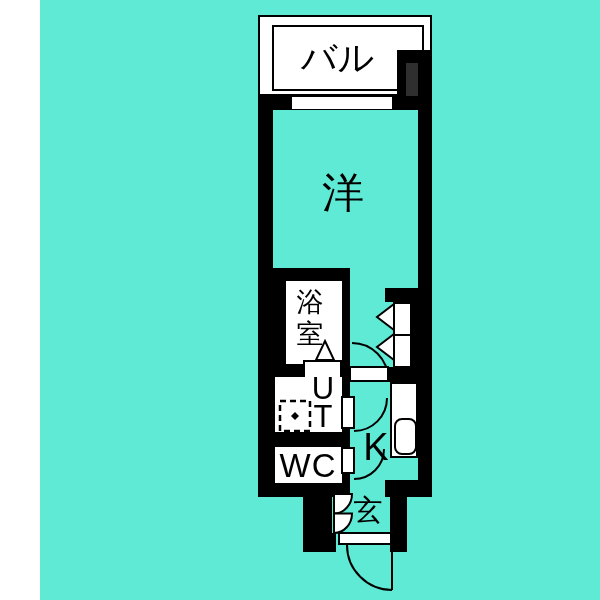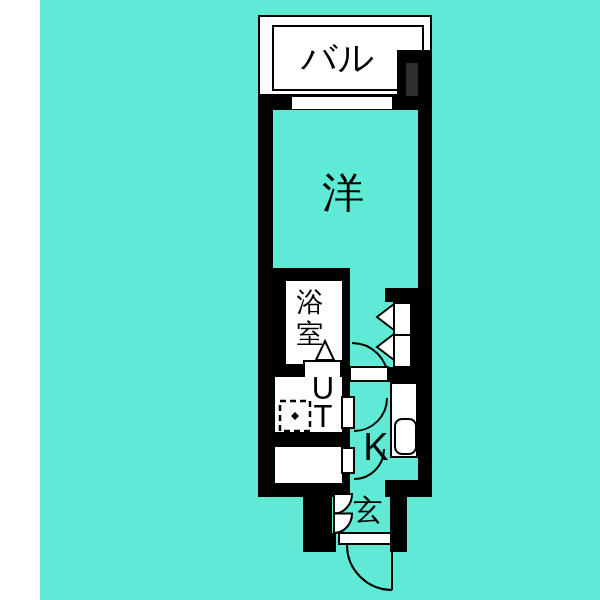--- a/index.html
+++ b/index.html
@@ -77,15 +77,16 @@
   <div class="label" style="left:235px;top:40px;width:125px;font-size:36px;">バル</div>
   <div class="label" style="left:281px;top:172px;width:44px;font-size:42px;">洋</div>
   <div class="label" style="left:256px;top:287px;width:28px;font-size:27px;line-height:1.18;">
     <span style="display:block;">浴</span>
     <span style="display:block;">室</span>
   </div>
   <div class="label" style="left:268px;top:375px;width:30px;font-size:31px;line-height:0.9;">
     <span style="display:block;">U</span>
     <span style="display:block;">T</span>
   </div>
+  <div class="label" style="left:237px;top:449px;width:62px;font-size:33px;letter-spacing:1px;">WC</div>
   <div class="label" style="left:318px;top:428px;width:36px;font-size:38px;">K</div>
   <div class="label" style="left:312px;top:496px;width:32px;font-size:29px;">玄</div>
 </div>
 
 </body></html>

